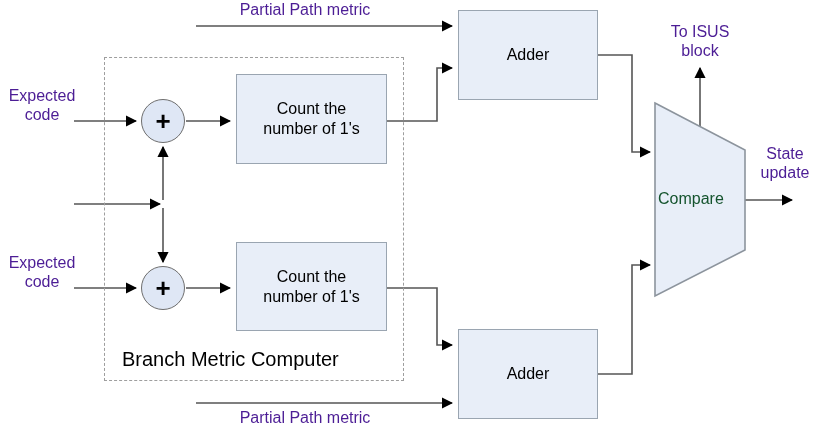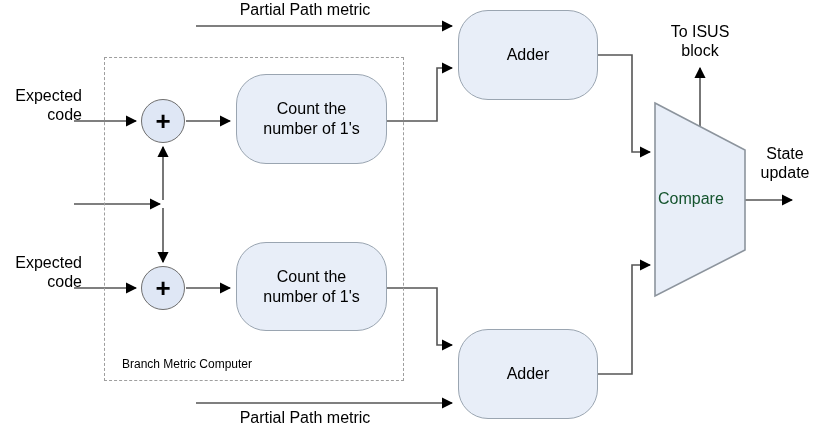--- a/index.html
+++ b/index.html
@@ -23,21 +23,20 @@
     height: 429px;
   }
   .node {
     position: absolute;
     box-sizing: border-box;
     display: flex;
     align-items: center;
     justify-content: center;
     text-align: center;
     color: #000000;
-    border-radius: 30px;
   }
   .rect-box {
     background: #e8eef8;
     border: 1px solid #9aa5b1;
     font-size: 16px;
     line-height: 20px;
   }
   .adder-circle {
     background: #dfe7f5;
     border: 1px solid #6e6e6e;
@@ -47,34 +46,33 @@
     line-height: 1;
   }
   .dashed-region {
     position: absolute;
     box-sizing: border-box;
     border: 1.4px dashed #9e9e9e;
     background: transparent;
   }
   .dashed-caption {
     position: absolute;
-    font-size: 12px;
+    font-size: 20px;
     color: #000000;
     white-space: nowrap;
-    margin-top: 9px;
   }
   .free-label {
     position: absolute;
     font-size: 16px;
     line-height: 19px;
-    color: #000000;
+    color: #4c1d95;
     white-space: pre-line;
   }
   .ta-c { text-align: center; }
-  .ta-l { text-align: right; }
+  .ta-l { text-align: center; }
   .trapezoid-label {
     position: absolute;
     font-size: 16px;
     color: #14532d;
     white-space: nowrap;
   }
 </style>
 </head>
 <body>
 

